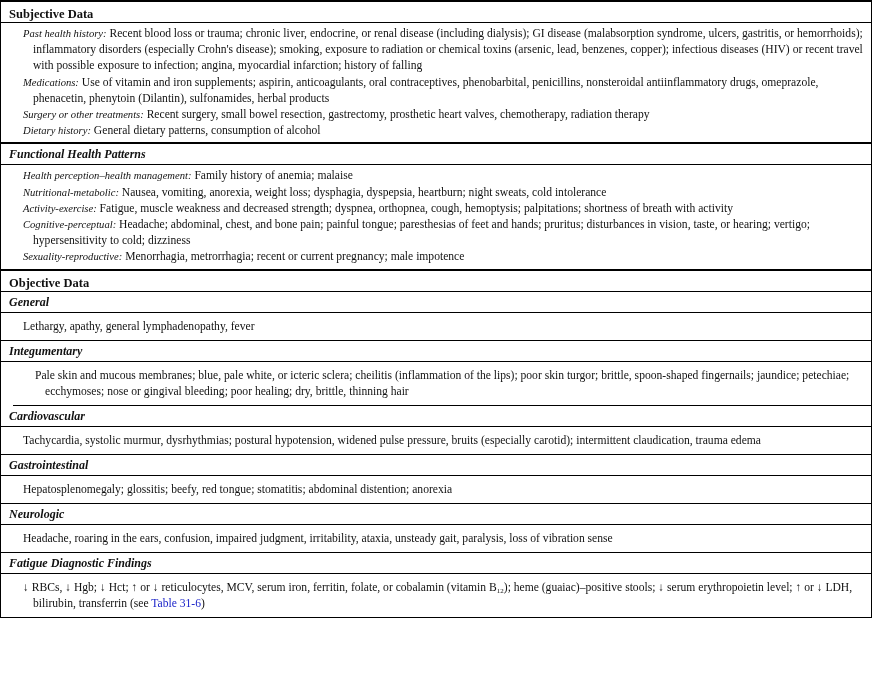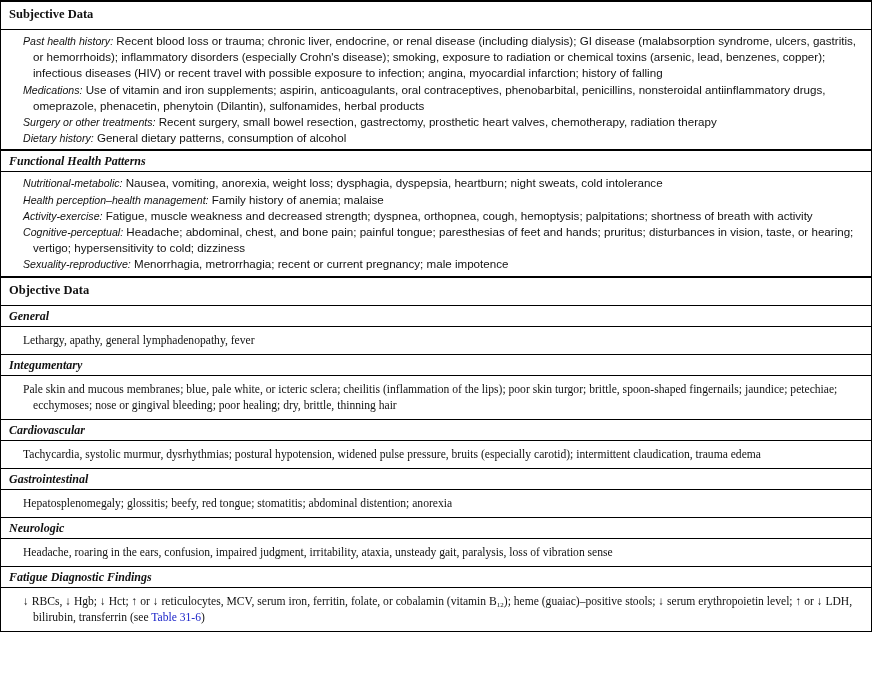--- a/index.html
+++ b/index.html
@@ -1,23 +1,23 @@
 <!DOCTYPE html>
 <html><head>
 <meta charset="utf-8">
 <style>
   html, body { margin:0; padding:0; background:#ffffff; }
   body { width:872px; height:689px; overflow:hidden; font-family:"DejaVu Serif", "Liberation Serif", serif; color:#111; }
   .tbl { position:absolute; left:0; top:0; width:870px; border:1px solid #000; border-top:2px solid #000; box-sizing:content-box; }
   .row { border-bottom:1px solid #000; box-sizing:border-box; }
   .row:last-child { border-bottom:none; }
-  .hdr { font-family:"Liberation Serif", serif; font-weight:bold; font-size:12.5px; padding:0 8px; height:28px; line-height:24px; }
+  .hdr { font-family:"Liberation Serif", serif; font-weight:bold; font-size:12.5px; padding:0 8px; height:21px; line-height:24px; }
   .sub { font-family:"Liberation Serif", serif; font-weight:bold; font-style:italic; font-size:12px; padding:0 8px; height:21px; line-height:21px; }
   .thick { border-bottom:2px solid #000; }
-  .body { padding:3px 6px 3px 22px; font-family:Liberation Sans, sans-serif; font-size:11.6px; line-height:16.2px; }
+  .body { padding:3px 6px 3px 22px; font-family:Liberation Serif, serif; font-size:11.6px; line-height:16.2px; }
   .item { padding-left:10px; text-indent:-10px; }
   .item .lbl { font-style:italic; font-size:10.6px; }
   .single { padding:6px 6px 5px 22px; font-family:"Liberation Serif", serif; font-size:11.6px; line-height:16px; }
   .link { color:#1a23c9; text-decoration:none; }
   sub { font-size:7px; vertical-align:-2px; line-height:0; }
 </style>
 </head>
 <body>
 
 <div class="tbl">
@@ -26,34 +26,34 @@
 
   <div class="row body thick">
     <div class="item"><span class="lbl">Past health history:</span><span> Recent blood loss or trauma; chronic liver, endocrine, or renal disease (including dialysis); GI disease (malabsorption syndrome, ulcers, gastritis, or hemorrhoids); inflammatory disorders (especially Crohn's disease); smoking, exposure to radiation or chemical toxins (arsenic, lead, benzenes, copper); infectious diseases (HIV) or recent travel with possible exposure to infection; angina, myocardial infarction; history of falling</span></div>
     <div class="item"><span class="lbl">Medications:</span><span> Use of vitamin and iron supplements; aspirin, anticoagulants, oral contraceptives, phenobarbital, penicillins, nonsteroidal antiinflammatory drugs, omeprazole, phenacetin, phenytoin (Dilantin), sulfonamides, herbal products</span></div>
     <div class="item"><span class="lbl">Surgery or other treatments:</span><span> Recent surgery, small bowel resection, gastrectomy, prosthetic heart valves, chemotherapy, radiation therapy</span></div>
     <div class="item"><span class="lbl">Dietary history:</span><span> General dietary patterns, consumption of alcohol</span></div>
   </div>
 
   <div class="row sub">Functional Health Patterns</div>
   <div class="row body thick">
+    <div class="item"><span class="lbl">Health perception–health management:</span><span> Family history of anemia; malaise</span></div>
     <div class="item"><span class="lbl">Nutritional-metabolic:</span><span> Nausea, vomiting, anorexia, weight loss; dysphagia, dyspepsia, heartburn; night sweats, cold intolerance</span></div>
-    <div class="item"><span class="lbl">Health perception–health management:</span><span> Family history of anemia; malaise</span></div>
     <div class="item"><span class="lbl">Activity-exercise:</span><span> Fatigue, muscle weakness and decreased strength; dyspnea, orthopnea, cough, hemoptysis; palpitations; shortness of breath with activity</span></div>
     <div class="item"><span class="lbl">Cognitive-perceptual:</span><span> Headache; abdominal, chest, and bone pain; painful tongue; paresthesias of feet and hands; pruritus; disturbances in vision, taste, or hearing; vertigo; hypersensitivity to cold; dizziness</span></div>
     <div class="item"><span class="lbl">Sexuality-reproductive:</span><span> Menorrhagia, metrorrhagia; recent or current pregnancy; male impotence</span></div>
   </div>
 
   <div class="row hdr">Objective Data</div>
 
   <div class="row sub">General</div>
   <div class="row single">Lethargy, apathy, general lymphadenopathy, fever</div>
 
   <div class="row sub">Integumentary</div>
-  <div class="row single item-wrap" style="padding-left:22px;">
+  <div class="row single item-wrap" style="padding-left:22px;margin-left:12px;">
     <div class="item">Pale skin and mucous membranes; blue, pale white, or icteric sclera; cheilitis (inflammation of the lips); poor skin turgor; brittle, spoon-shaped fingernails; jaundice; petechiae; ecchymoses; nose or gingival bleeding; poor healing; dry, brittle, thinning hair</div>
   </div>
 
 
   <div class="row sub">Cardiovascular</div>
   <div class="row single">Tachycardia, systolic murmur, dysrhythmias; postural hypotension, widened pulse pressure, bruits (especially carotid); intermittent claudication, trauma edema</div>
 
   <div class="row sub">Gastrointestinal</div>
   <div class="row single">Hepatosplenomegaly; glossitis; beefy, red tongue; stomatitis; abdominal distention; anorexia</div>
 

